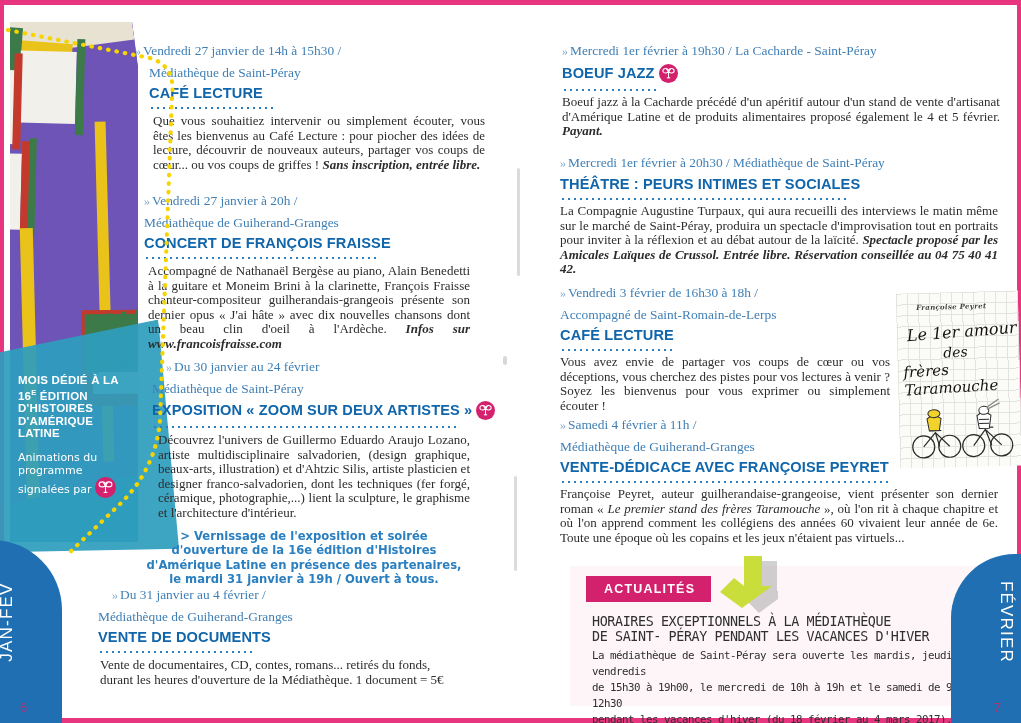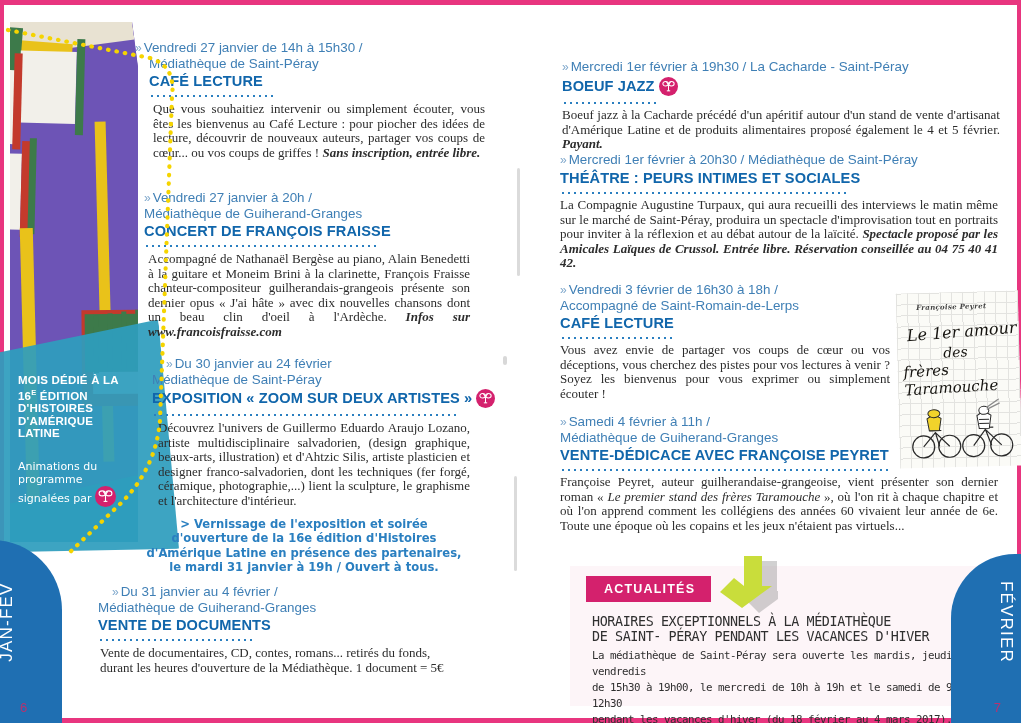--- a/index.html
+++ b/index.html
@@ -81,21 +81,21 @@
   #kite-text {
     position:absolute; left:18px; top:374px; width:118px;
     color:#ffffff; z-index:6;
     font-family:"Liberation Sans", sans-serif;
   }
   #kite-text .k-title {
     font-weight:bold; font-size:11.5px; line-height:12.6px;
     letter-spacing:.2px; text-transform:uppercase;
   }
   #kite-text .k-sub {
-    margin-top:20px; font-size:11px; line-height:13px; font-style:normal;
+    margin-top:11px; font-size:11px; line-height:13px; font-style:normal;
     font-family:"DejaVu Sans", sans-serif;
   }
   .sup { font-size:7.5px; vertical-align:super; }
 
   
   .badge {
     display:inline-block; width:21px; height:21px; border-radius:50%;
     background:#d4216d; position:relative; vertical-align:-5px;
   }
   .badge svg { position:absolute; left:2px; top:2px; }
@@ -154,22 +154,22 @@
   }
 
   
   .col { position:absolute; top:0; }
   #col-left  { left:128px; width:382px; }
   #col-right { left:556px; width:440px; }
 
   
   .entry { position:absolute; }
   .entry-when {
-    color:#3f7fb5; font-size:13.4px; line-height:15px;
-    font-family:Liberation Sans, sans-serif;
+    color:#3f7fb5; font-size:13.4px; line-height:21px;
+    font-family:Liberation Serif, serif;
   }
   .chev {
     color:#7fa8cc; font-size:12px; margin-right:4px; letter-spacing:-2px;
   }
   .entry-title {
     color:#1166ab; font-weight:bold; font-size:14.6px;
     letter-spacing:.1px; margin-top:2px;
     font-family:"Liberation Sans", sans-serif;
   }
   .dots {
@@ -383,21 +383,21 @@
       </div>
       <div class="entry-title" style="margin-left:12px;">VENTE DE DOCUMENTS</div>
       <div class="dots" style="margin-left:12px; width:158px;"></div>
       <div class="entry-body" style="margin-left:14px; margin-top:5px; width:350px; text-align:left;">Vente de documentaires, CD, contes, romans... retirés du fonds, durant les heures d'ouverture de la Médiathèque. 1 document = 5€</div>
     </div>
 
   </div>
 
   <div id="col-right" class="col">
 
-    <div class="entry" style="left:6px; top:40px; width:438px;margin-top:19px;">
+    <div class="entry" style="left:6px; top:40px; width:438px;">
       <div class="entry-when">
         <span class="chev">»</span><span>Mercredi 1er février à 19h30 / La Cacharde - Saint-Péray</span>
       </div>
       <div class="entry-title">
         <span>BOEUF JAZZ</span>
         <span class="badge small">
           <svg width="15" height="15" viewBox="0 0 17 17">
               <g fill="none" stroke="#fff" stroke-width="1.2">
             <ellipse cx="5.2" cy="5.4" rx="3.1" ry="2.5"></ellipse>
                 <ellipse cx="11.8" cy="5.4" rx="3.1" ry="2.5"></ellipse>

